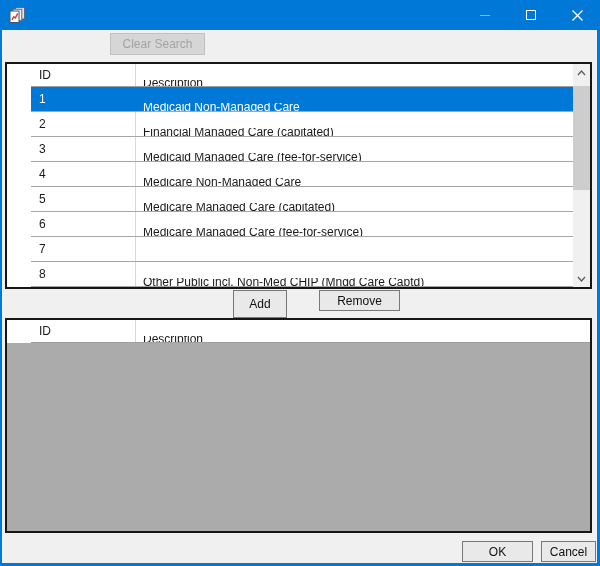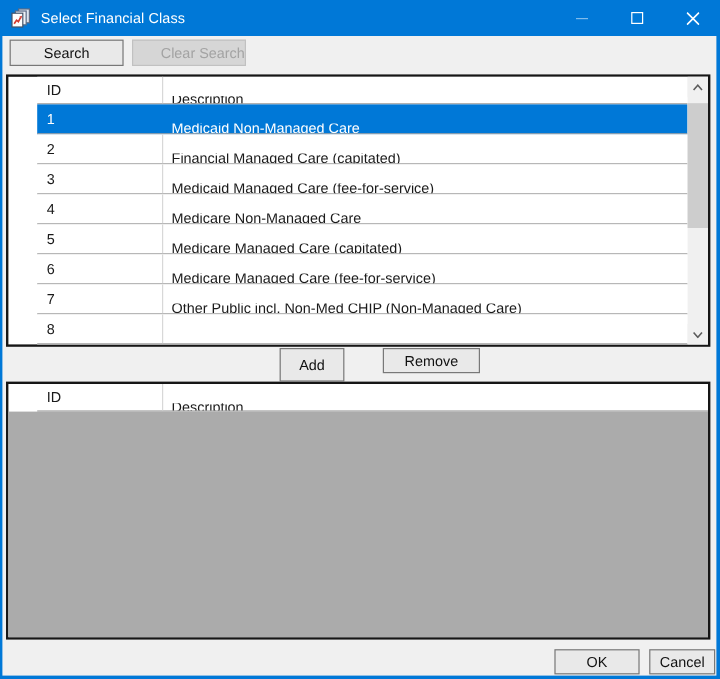--- a/index.html
+++ b/index.html
@@ -23,21 +23,21 @@
   .min-glyph { width:10px; height:1px; background:rgba(255,255,255,.5); display:block; }
   .max-glyph { width:10px; height:10px; border:1px solid #ffffff; display:block; }
 
   
   .btn {
     position:absolute; background:#e9e9e9; border:1px solid #787878;
     font-family:"Liberation Sans", sans-serif; font-size:12px; color:#111111;
     padding:0; text-align:center; cursor:default;
   }
   .btn-search       { left:8px;   top:33px;  width:95px; height:22px; }
-  .btn-clear-search { left:110px; top:33px;  width:95px; height:22px; background:#d6d6d6; border-color:#c1c1c1; color:#a3a3a3;text-align:right; }
+  .btn-clear-search { left:110px; top:33px;  width:95px; height:22px; background:#d6d6d6; border-color:#c1c1c1; color:#a3a3a3; }
   .btn-add          { left:233px; top:290px; width:54px; height:28px; }
   .btn-remove       { left:319px; top:290px; width:81px; height:21px; }
   .btn-ok           { left:462px; top:541px; width:71px; height:21px; }
   .btn-cancel       { left:541px; top:541px; width:55px; height:21px; }
 
   
   .grid { position:absolute; left:5px; width:587px; background:#ffffff; border:2px solid #161616;padding-left:24px; }
   .grid-available { top:62px;  height:227px; }
   .grid-selected  { top:318px; height:215px; }
   .grid-header { display:flex; height:23px; background:#ffffff; border-bottom:1px solid #9f9f9f; }
@@ -66,38 +66,36 @@
   <div class="titlebar">
     <span class="app-icon">
       <svg width="18" height="18" viewBox="0 0 18 18">
         <rect x="7.5" y="1.5" width="9" height="11.5" fill="#dde5f0" stroke="#5b6b85" stroke-width="1"></rect>
         <rect x="4.8" y="3.2" width="9" height="11.5" fill="#eef2f8" stroke="#5b6b85" stroke-width="1"></rect>
         <rect x="2" y="5" width="9" height="11.5" fill="#ffffff" stroke="#44546a" stroke-width="1"></rect>
         <polyline points="3.8,13.8 5.8,10.8 7.3,12 9.2,8.4" fill="none" stroke="#d43a2f" stroke-width="1.4"></polyline>
         <polygon points="8.2,7.8 10.4,7.2 9.8,9.4" fill="#d43a2f"></polygon>
       </svg>
     </span>
-    <span class="title">Select Financial Class</span>
     <div class="win-controls">
       <button class="win-btn">
         <span class="min-glyph"></span>
       </button>
       <button class="win-btn">
         <span class="max-glyph"></span>
       </button>
       <button class="win-btn">
         <svg width="11" height="11" viewBox="0 0 11 11">
           <line x1="0.5" y1="0.5" x2="10.5" y2="10.5" stroke="#ffffff" stroke-width="1.3"></line>
           <line x1="10.5" y1="0.5" x2="0.5" y2="10.5" stroke="#ffffff" stroke-width="1.3"></line>
         </svg>
       </button>
     </div>
   </div>
 
-  <button class="btn btn-search">Search</button>
   <button class="btn btn-clear-search" disabled="">Clear Search</button>
 
   <div class="grid grid-available">
     <div class="grid-header">
       <div class="cell cell-id">ID</div>
       <div class="cell cell-desc">Description</div>
     </div>
     <div class="grid-body">
         <div class="grid-row selected">
           <div class="cell cell-id">1</div>
@@ -118,24 +116,24 @@
         <div class="grid-row">
           <div class="cell cell-id">5</div>
           <div class="cell cell-desc">Medicare Managed Care (capitated)</div>
         </div>
         <div class="grid-row">
           <div class="cell cell-id">6</div>
           <div class="cell cell-desc">Medicare Managed Care (fee-for-service)</div>
         </div>
         <div class="grid-row">
           <div class="cell cell-id">7</div>
-          <div class="cell cell-desc">Other Public incl. Non-Med CHIP (Non-Managed Care)</div>
         </div>
         <div class="grid-row">
           <div class="cell cell-id">8</div>
+          <div class="cell cell-desc">Other Public incl. Non-Med CHIP (Mngd Care Captd)</div>
         </div>
       </div>
     <div class="scrollbar">
       <button class="sb-btn sb-up">
         <svg width="9" height="6" viewBox="0 0 9 6">
           <polyline points="1,5 4.5,1 8,5" fill="none" stroke="#5c5c5c" stroke-width="1.3"></polyline>
         </svg>
       </button>
       <div class="sb-thumb"></div>
       <button class="sb-btn sb-down">

